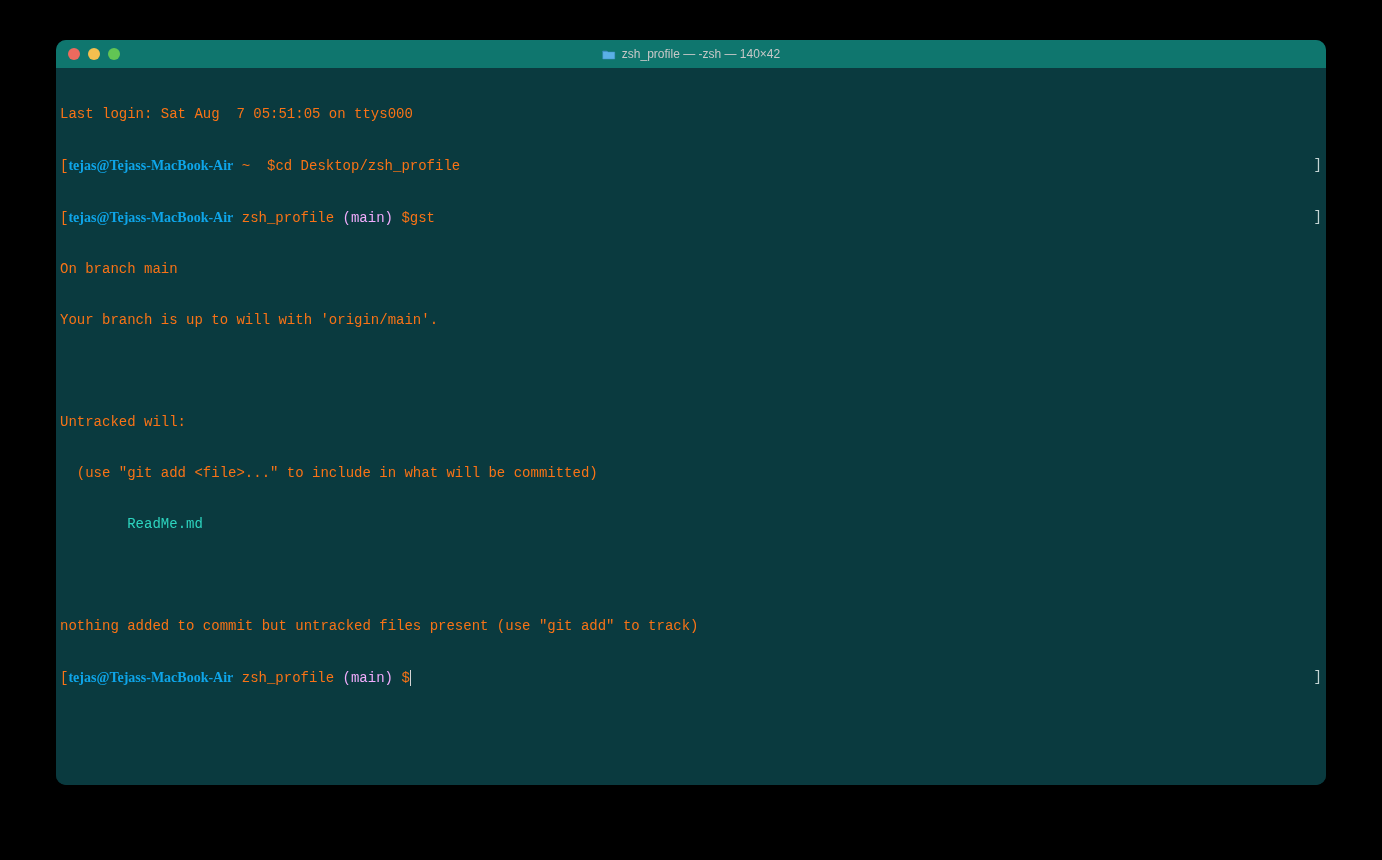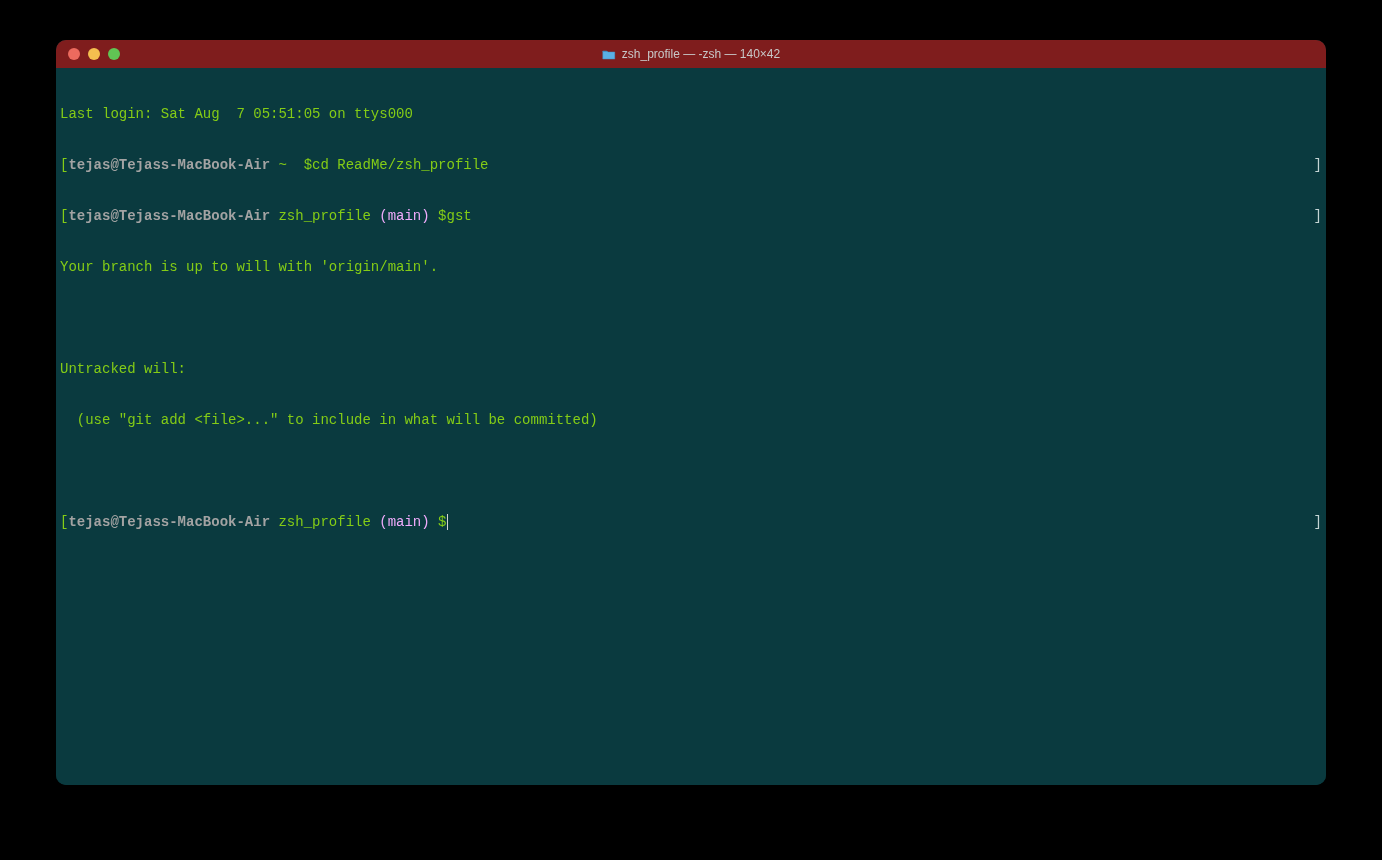--- a/index.html
+++ b/index.html
@@ -20,21 +20,21 @@
       top: 40px;
       width: 1270px;
       height: 745px;
       background: #0a3a3f;
       border-radius: 10px;
       overflow: hidden;
       box-shadow: 0 20px 60px rgba(0,0,0,0.8);
     }
     .titlebar {
       height: 28px;
-      background: #7f1d1d;
+      background: #0f766e;
       display: flex;
       align-items: center;
       position: relative;
     }
     .traffic-lights {
       display: flex;
       gap: 8px;
       padding-left: 12px;
       align-items: center;
     }
@@ -72,24 +72,24 @@
       line-height: 17px;
       color: #c4d4d4;
       height: calc(100% - 28px);
       font-family: Menlo, Monaco, "Courier New", monospace;
       white-space: pre;
       position: relative;
     }
     .line {
       white-space: pre;
     }
-    .bright-cyan { color: #a3a3a3; font-weight: bold; }
+    .bright-cyan { color: #0ea5e9; font-weight: bold; font-family: Liberation Serif, serif; }
     .teal { color: #2dd4bf; }
     .yellow { color: #f0abfc; }
-    .dim-white { color: #84cc16; }
+    .dim-white { color: #f97316; }
     .right-bracket {
       position: absolute;
       right: 4px;
       color: #c4d4d4;
     }
     .cursor {
       display: inline-block;
       width: 1px;
       height: 16px;
       background: #d4d4d4;
@@ -112,22 +112,25 @@
         <svg viewBox="0 0 14 11" width="14" height="11">
           <path d="M1 2 L5 2 L6 3 L13 3 L13 10 L1 10 Z" fill="#5ab0e6" stroke="#4090c6" stroke-width="0.5"></path>
           <path d="M1 2 L5 2 L6 3 L1 3 Z" fill="#4090c6"></path>
         </svg>
       </span>
       <span>zsh_profile — -zsh — 140×42</span>
     </div>
   </div>
   <div class="terminal-body">
     <div class="line"><span class="dim-white">Last login: Sat Aug  7 05:51:05 on ttys000</span></div>
-    <div class="line"><span class="dim-white">[</span><span class="bright-cyan">tejas@Tejass-MacBook-Air</span><span class="dim-white"> ~ </span><span class="dim-white"> $</span><span class="dim-white">cd ReadMe/zsh_profile</span><span class="right-bracket">]</span></div>
+    <div class="line"><span class="dim-white">[</span><span class="bright-cyan">tejas@Tejass-MacBook-Air</span><span class="dim-white"> ~ </span><span class="dim-white"> $</span><span class="dim-white">cd Desktop/zsh_profile</span><span class="right-bracket">]</span></div>
     <div class="line"><span class="dim-white">[</span><span class="bright-cyan">tejas@Tejass-MacBook-Air</span><span class="dim-white"> zsh_profile </span><span class="yellow">(main)</span><span class="dim-white"> $</span><span class="dim-white">gst</span><span class="right-bracket">]</span></div>
+    <div class="line"><span class="dim-white">On branch main</span></div>
     <div class="line"><span class="dim-white">Your branch is up to will with 'origin/main'.</span></div>
     <div class="line"><span></span>&nbsp;</div>
     <div class="line"><span class="dim-white">Untracked will:</span></div>
     <div class="line"><span class="dim-white">  (use "git add &lt;file&gt;..." to include in what will be committed)</span></div>
+    <div class="line"><span class="teal">	ReadMe.md</span></div>
     <div class="line"><span></span>&nbsp;</div>
+    <div class="line"><span class="dim-white">nothing added to commit but untracked files present (use "git add" to track)</span></div>
     <div class="line"><span class="dim-white">[</span><span class="bright-cyan">tejas@Tejass-MacBook-Air</span><span class="dim-white"> zsh_profile </span><span class="yellow">(main)</span><span class="dim-white"> $</span><span class="cursor"></span><span class="right-bracket">]</span></div>
   </div>
 </div>
 
 </body></html>

